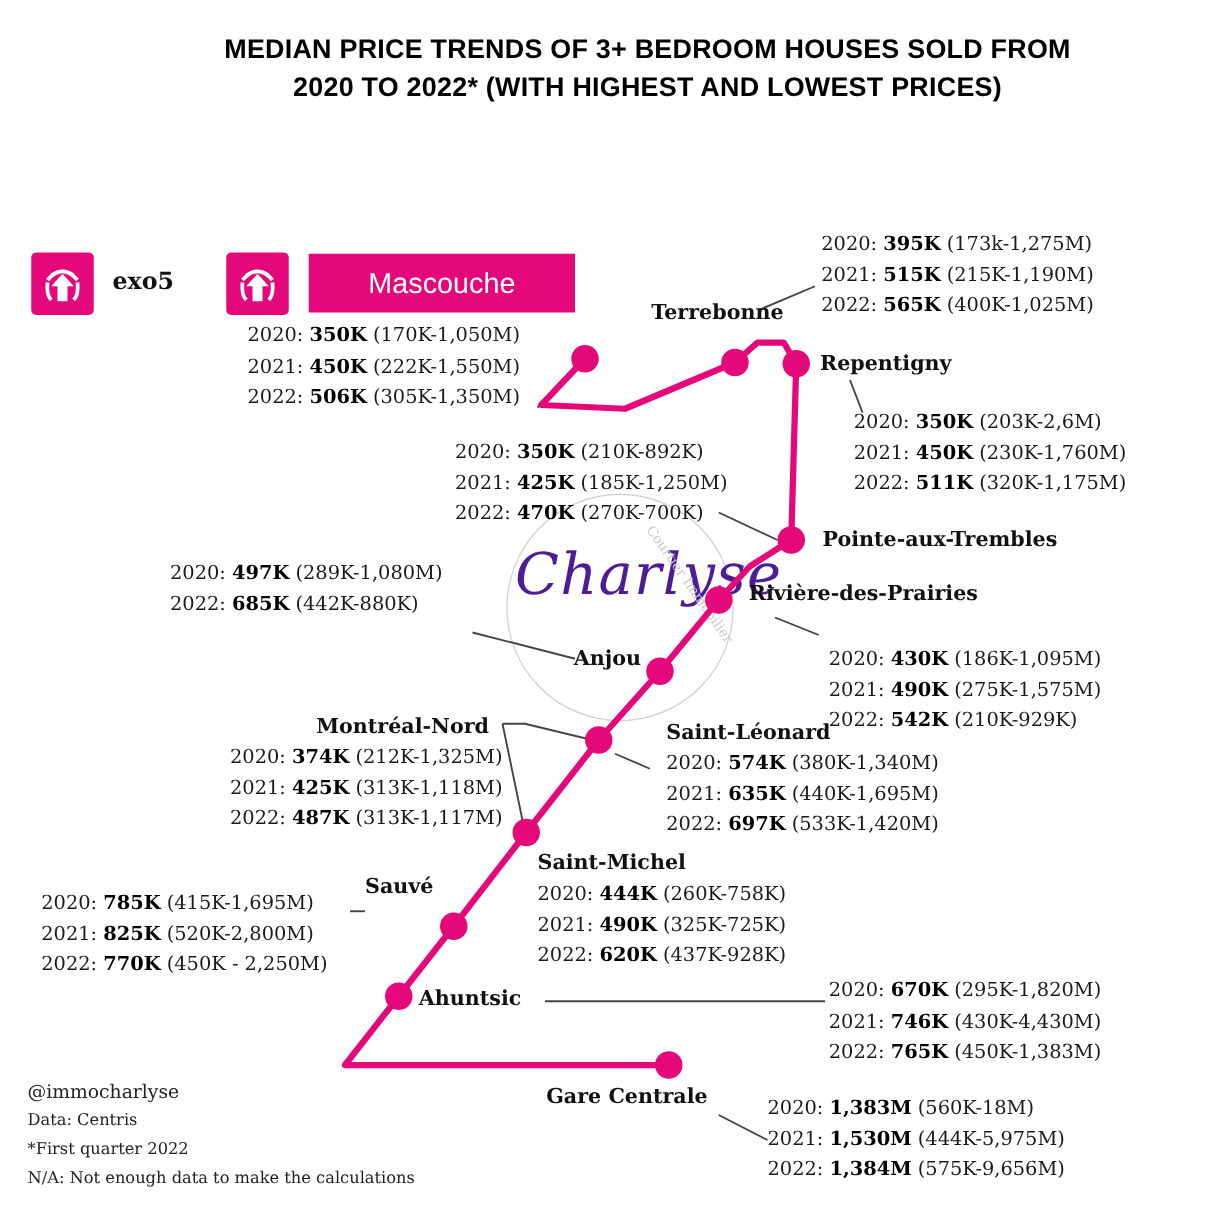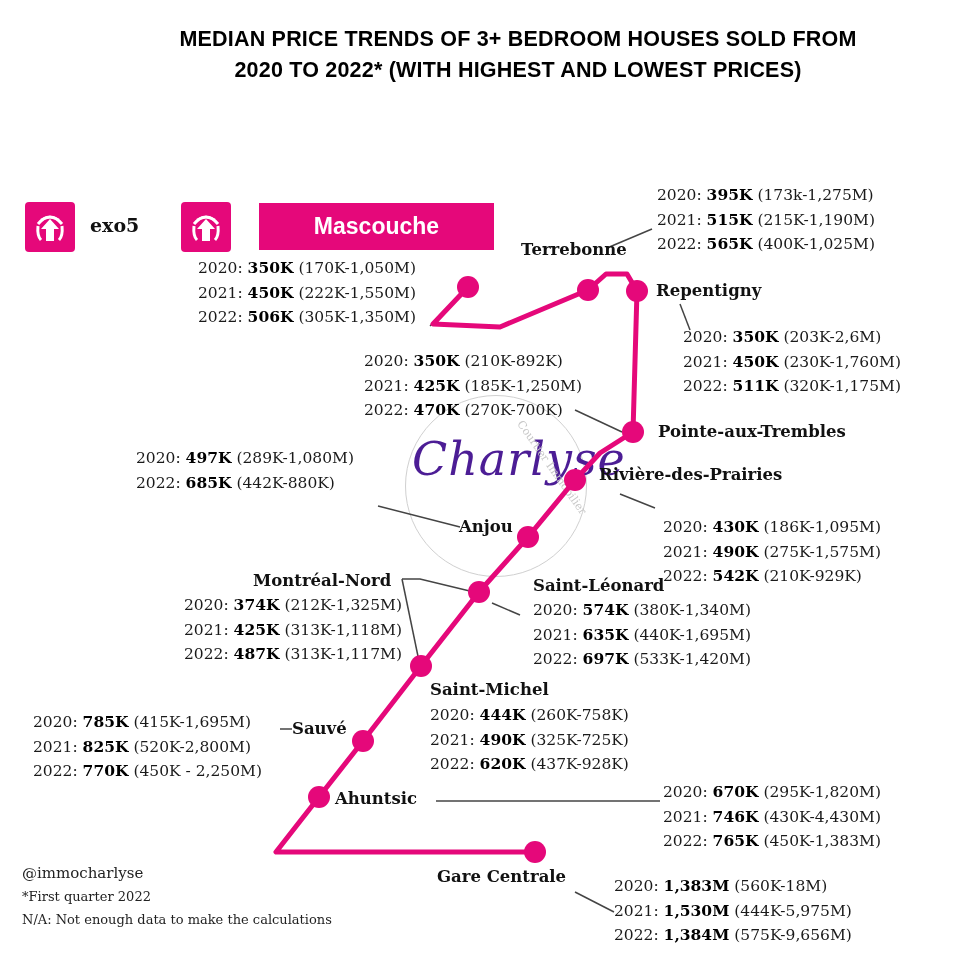--- a/index.html
+++ b/index.html
@@ -6,22 +6,22 @@
   body { width:980px; height:980px; background:#ffffff; position:relative; overflow:hidden;
          font-family:"DejaVu Serif", serif; color:#1a1a1a; }
   .title { position:absolute; left:0; top:24px; width:980px; text-align:center;
            font-family:"Liberation Sans", sans-serif; font-weight:bold; font-size:21.5px;
            line-height:31px; color:#000; letter-spacing:0.2px;padding-left:28px; }
   .title div { white-space:nowrap; }
   svg.map { position:absolute; left:0; top:0; }
   .logo { position:absolute; width:50px; height:50px; background:#e5087a; border-radius:4px; }
   .logo svg { position:absolute; left:9px; top:8px; }
   .line-label { position:absolute; font-weight:bold; font-size:19px; color:#111; }
-  .banner { position:absolute; left:259px; top:203px; width:235px; height:47px; background:#e5087a;
-            color:#fff; font-family:"Liberation Sans", sans-serif; font-weight:bold; font-size:23px;
+  .banner { position:absolute; left:247px; top:203px; width:213px; height:47px; background:#e5087a;
+            color:#fff; font-family:"Liberation Sans", sans-serif; font-weight:normal; font-size:23px;
             display:flex; align-items:center; justify-content:center; }
   .stn { position:absolute; font-weight:bold; font-size:16.5px; color:#111; white-space:nowrap; }
   .blk { position:absolute; font-size:15.5px; line-height:23.5px; white-space:nowrap; color:#1a1a1a; }
   .blk.right { text-align:right; }
   .blk b { font-weight:bold; color:#000; }
   .foot { position:absolute; left:22px; top:862px; font-size:13px; line-height:23px; color:#222; }
   .foot .handle { font-size:15px; }
   .wm { position:absolute; left:405px; top:395px; width:180px; height:180px; border-radius:50%;
         border:1px solid #d0d0d0; }
   .wm-text { position:absolute; left:412px; top:432px; font-family:"DejaVu Serif", serif; font-style:italic;
@@ -97,21 +97,21 @@
 <div class="banner">Mascouche</div>
 
 <div class="stn" style="left:521px; top:240px;">Terrebonne</div>
 <div class="stn" style="left:656px; top:281px;">Repentigny</div>
 <div class="stn" style="left:658px; top:422px;">Pointe-aux-Trembles</div>
 <div class="stn" style="left:599px; top:465px;">Rivière-des-Prairies</div>
 <div class="stn" style="left:459px; top:517px;">Anjou</div>
 <div class="stn" style="left:533px; top:576px;">Saint-Léonard</div>
 <div class="stn" style="left:253px; top:571px;">Montréal-Nord</div>
 <div class="stn" style="left:430px; top:680px;">Saint-Michel</div>
-<div class="stn" style="left:292px; top:719px;text-align:right;">Sauvé</div>
+<div class="stn" style="left:292px; top:699px;text-align:right;">Sauvé</div>
 <div class="stn" style="left:335px; top:789px;">Ahuntsic</div>
 <div class="stn" style="left:437px; top:867px;">Gare Centrale</div>
 
 <div class="blk" style="left:198px; top:256px;">
   <div><span>2020:</span> <b>350K</b> <span>(170K-1,050M)</span></div>
   <div><span>2021:</span> <b>450K</b> <span>(222K-1,550M)</span></div>
   <div><span>2022:</span> <b>506K</b> <span>(305K-1,350M)</span></div>
 </div>
 
 <div class="blk" style="left:657px; top:183px;">
@@ -174,15 +174,16 @@
 </div>
 
 <div class="blk" style="left:614px; top:874px;">
   <div><span>2020:</span> <b>1,383M</b> <span>(560K-18M)</span></div>
   <div><span>2021:</span> <b>1,530M</b> <span>(444K-5,975M)</span></div>
   <div><span>2022:</span> <b>1,384M</b> <span>(575K-9,656M)</span></div>
 </div>
 
 <div class="foot">
   <div class="handle">@immocharlyse</div>
+  <div>Data: Centris</div>
   <div>*First quarter 2022</div>
   <div>N/A: Not enough data to make the calculations</div>
 </div>
 
 </body></html>

